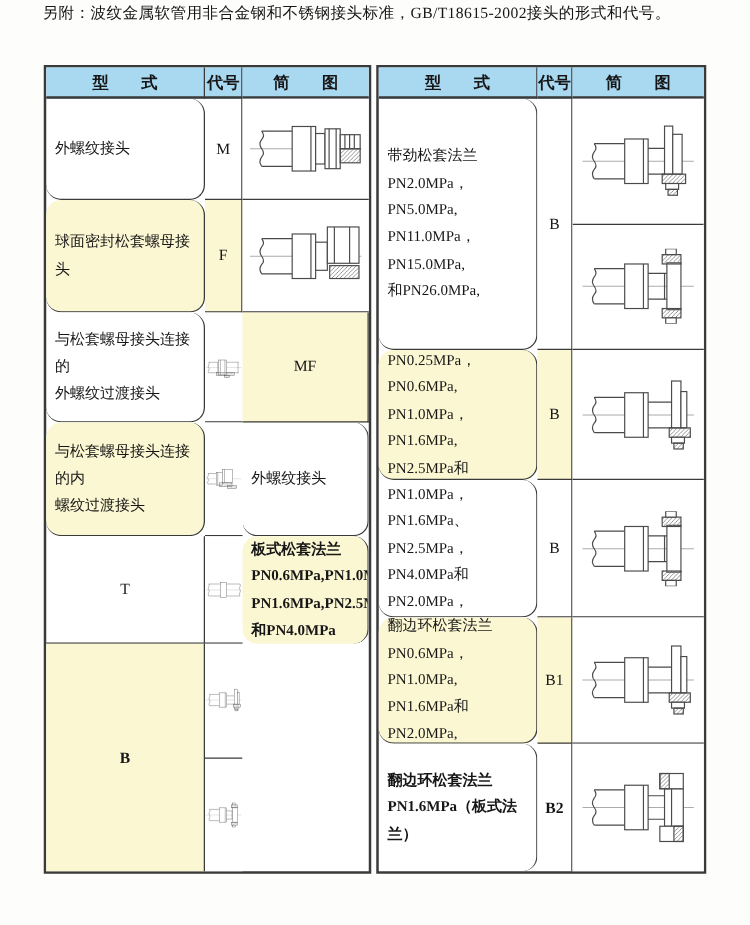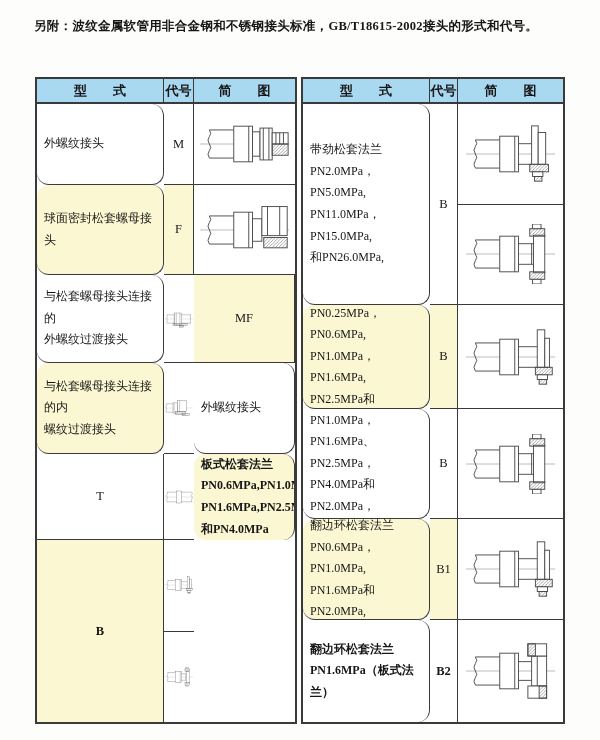--- a/index.html
+++ b/index.html
@@ -3,29 +3,28 @@
 <meta charset="utf-8">
 <style>
   html,body{margin:0;padding:0;}
   body{
     width:600px;height:740px;position:relative;background:#fdfdfc;
     font-family:"Liberation Serif","DejaVu Sans",serif;
     color:var(--text,#161616);
     overflow:hidden;
   }
   #page-title{
-    position:absolute;left:34px;top:18px;width:540px;
-    font-size:12.5px;font-weight:bold;letter-spacing:0.3px;
+    position:absolute;left:34px;top:2px;width:540px;
+    font-size:12.5px;font-weight:normal;letter-spacing:0.3px;
     white-space:nowrap;
   }
   .half{
     position:absolute;top:52px;display:grid;
     border:2px solid var(--border,#3a3a3a);
     background:#fff;
-    margin-top:25px;
   }
   #table-left{left:35px;width:258px;grid-template-columns:127px 30px 1fr;}
   #table-right{left:301px;width:260px;grid-template-columns:127px 28px 1fr;}
   .cell{
     border-right:1px solid var(--border,#3a3a3a);
     border-bottom:1px solid var(--border,#3a3a3a);
     box-sizing:border-box;overflow:hidden;
   }
   .nor{border-right:none;}
   .lastrow{border-bottom:none;font-weight:bold;}

